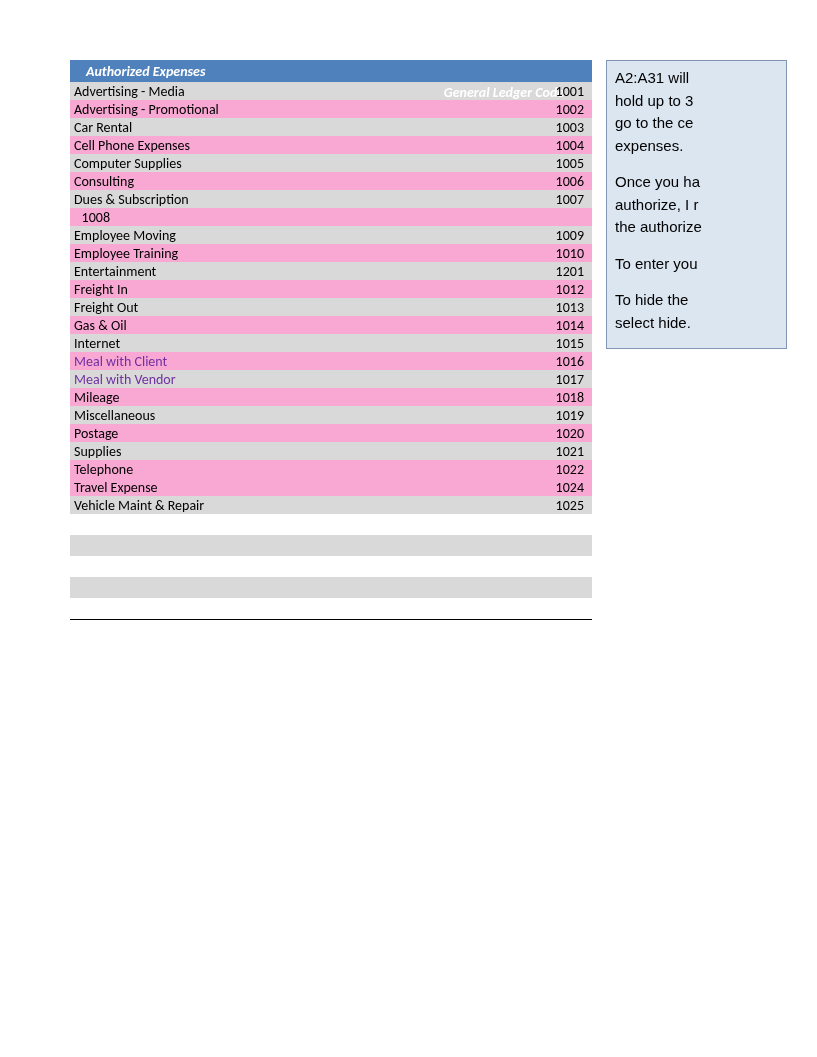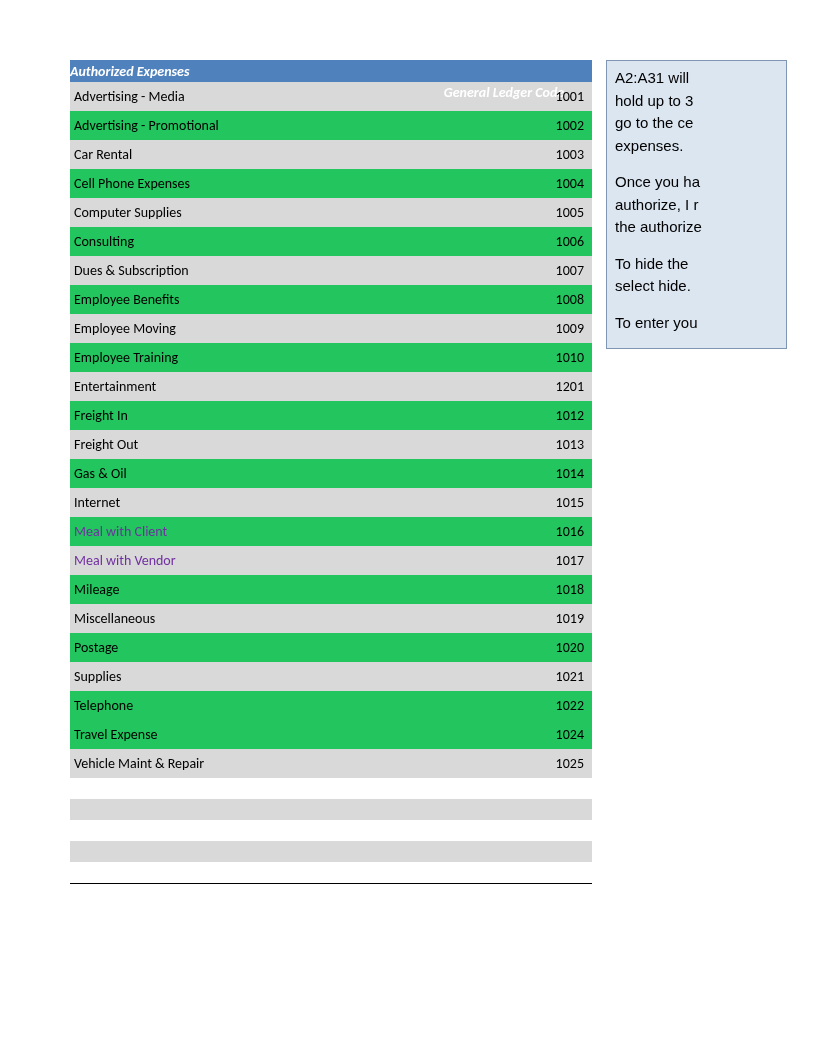--- a/index.html
+++ b/index.html
@@ -25,37 +25,37 @@
       color: #fff;
       font-style: italic;
       font-weight: bold;
       display: flex;
       height: 22px;
       align-items: center;
       font-size: 14px;
     }
     .th-expense {
       flex: 1;
-      padding-left: 0;
+      padding-left: 16px;
     }
     .th-code {
       width: 180px;
       text-align: center;
       padding-left: 4px;
       margin-top: 42px;
     }
     .row {
       display: flex;
-      height: 29px;
+      height: 18px;
       align-items: center;
       font-size: 14px;
       color: #000;
     }
     .row.odd { background: #d9d9d9; }
-    .row.even { background: #22c55e; }
+    .row.even { background: #f9a8d4; }
     .cell-expense {
       flex: 1;
       padding-left: 4px;
       white-space: nowrap;
     }
     .cell-code {
       width: 48px;
       text-align: right;
       padding-right: 8px;
     }
@@ -118,21 +118,20 @@
         </div>
         <div class="row even">
           <div class="cell-expense">Consulting</div>
           <div class="cell-code">1006</div>
         </div>
         <div class="row odd">
           <div class="cell-expense">Dues &amp; Subscription</div>
           <div class="cell-code">1007</div>
         </div>
         <div class="row even">
-          <div class="cell-expense">Employee Benefits</div>
           <div class="cell-code">1008</div>
         </div>
         <div class="row odd">
           <div class="cell-expense">Employee Moving</div>
           <div class="cell-code">1009</div>
         </div>
         <div class="row even">
           <div class="cell-expense">Employee Training</div>
           <div class="cell-code">1010</div>
         </div>
@@ -209,20 +208,20 @@
       <span>hold up to 3</span><br>
       <span>go to the ce</span><br>
       <span>expenses.</span>
     </p>
     <p>
       <span>Once you ha</span><br>
       <span>authorize, I r</span><br>
       <span>the authorize</span>
     </p>
     <p>
+      <span>To enter you</span>
+    </p>
+    <p>
       <span>To hide the</span><br>
       <span>select hide.</span>
-    </p>
-    <p>
-      <span>To enter you</span>
     </p>
   </div>
 </div>
 
 </body></html>

